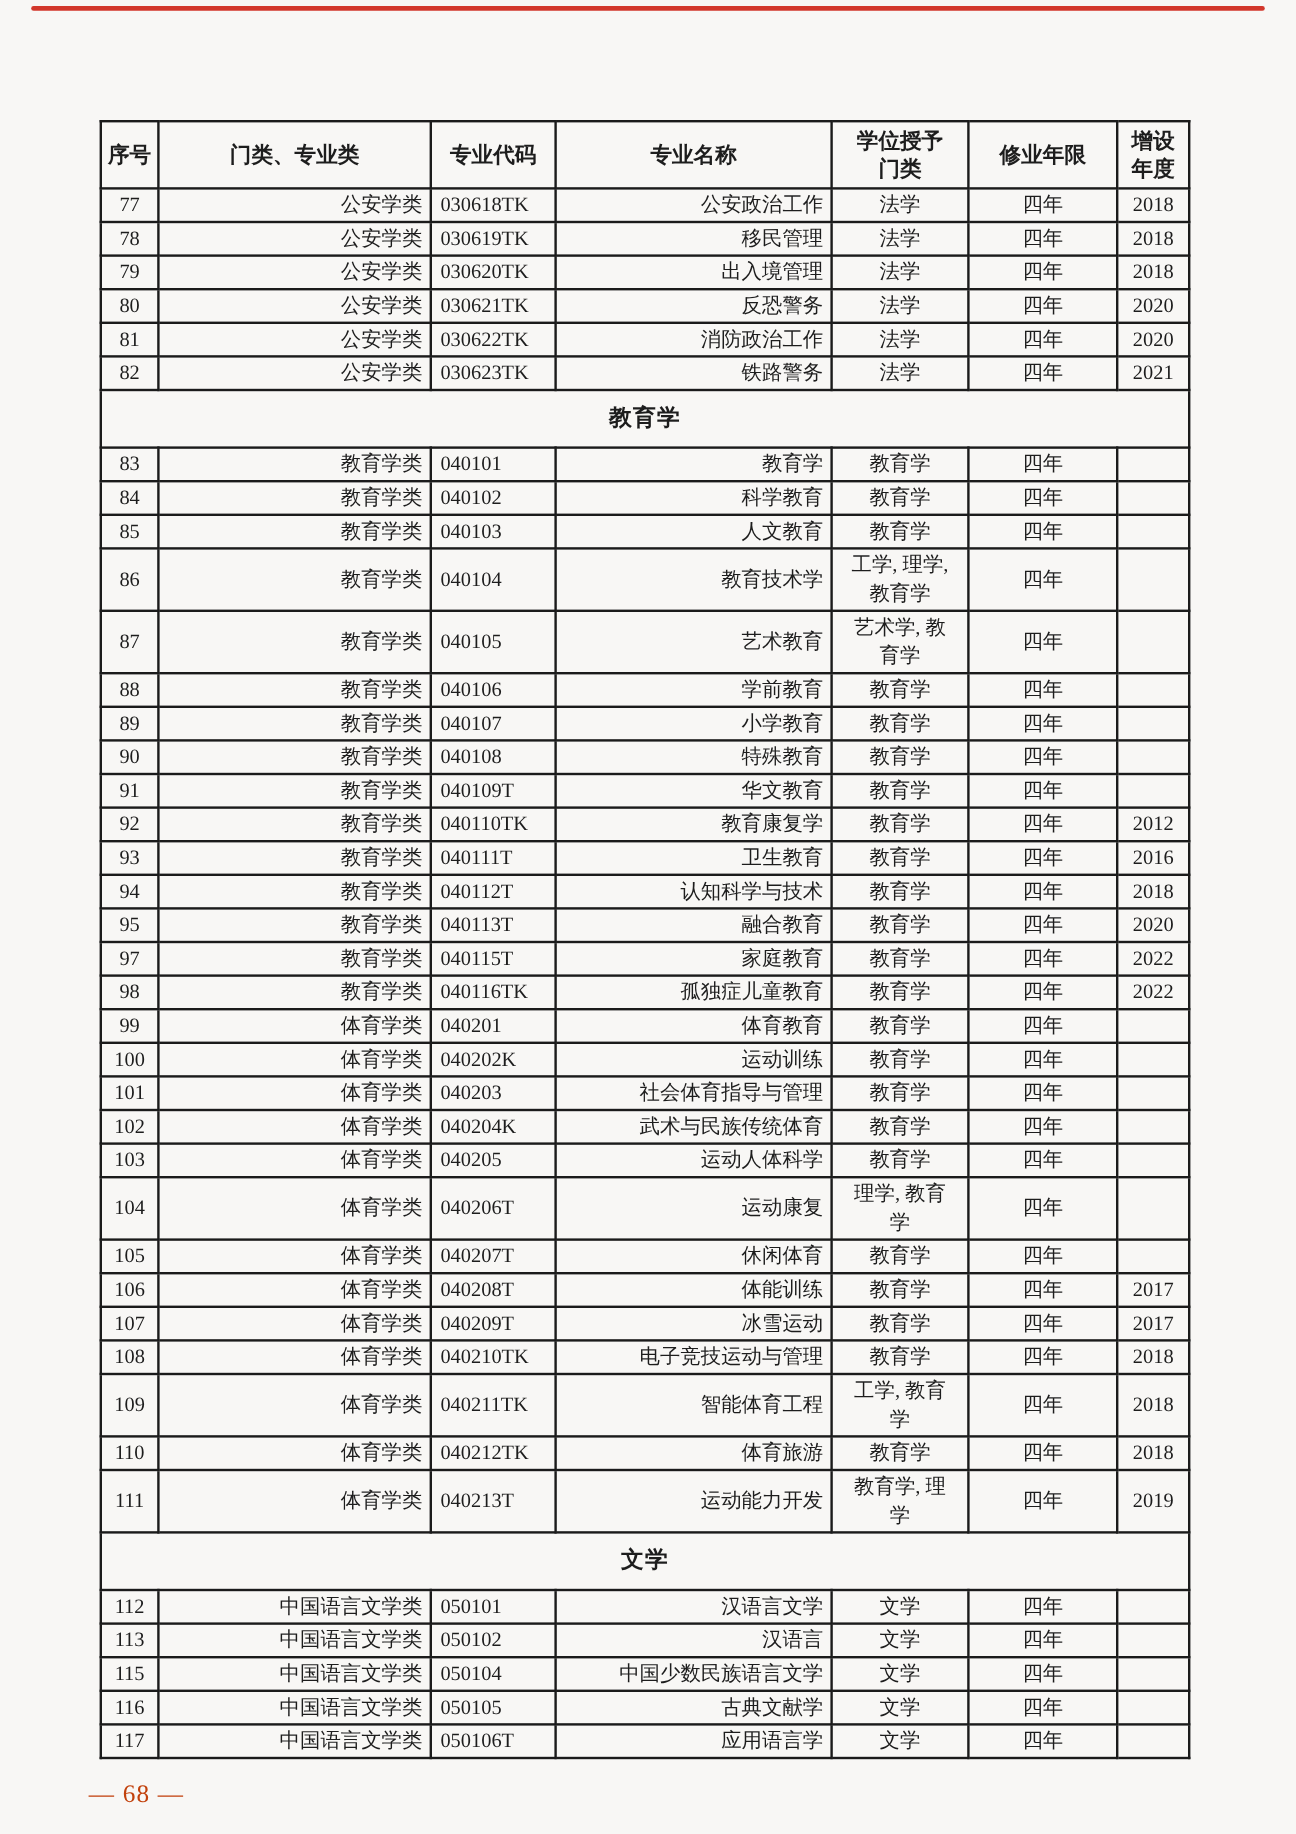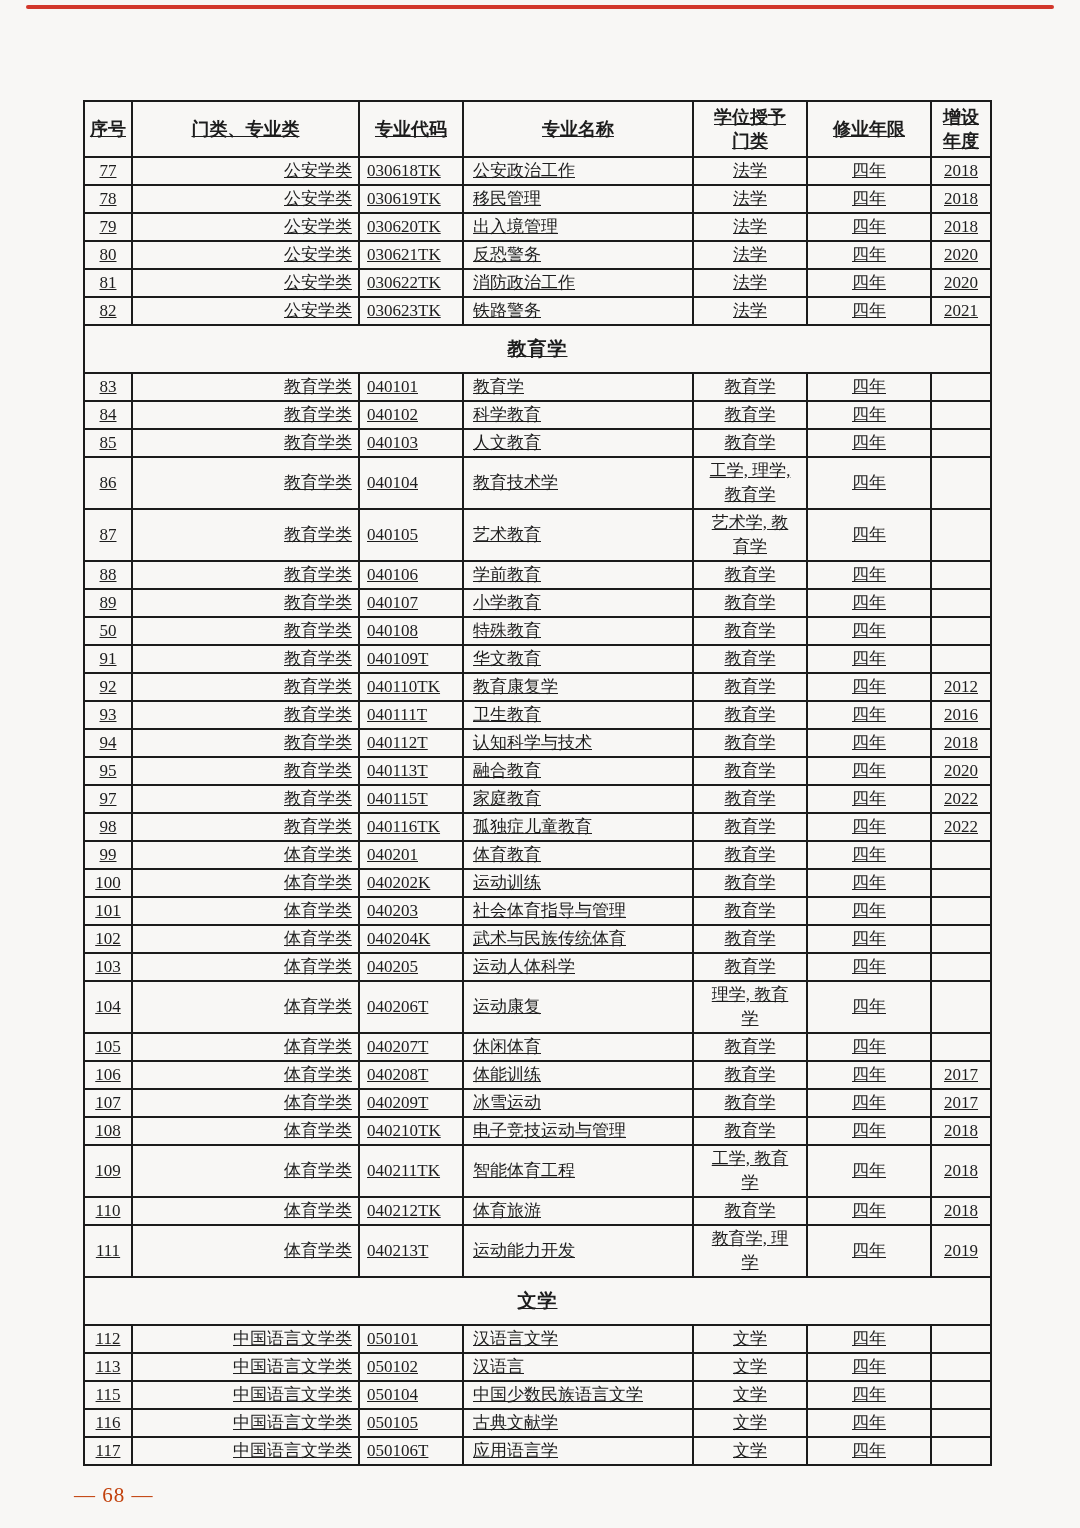--- a/index.html
+++ b/index.html
@@ -27,21 +27,20 @@
     position: absolute;
     left: 83px;
     top: 100px;
     width: 907px;
   }
   table {
     border-collapse: collapse;
     table-layout: fixed;
     width: 907px;
     background: transparent;
-    text-decoration: underline;
   }
   th, td {
     border: 2px solid #1b1b1b;
     font-size: 17px;
     line-height: 24px;
     padding: 1px 6px;
     overflow: hidden;
     vertical-align: middle;
     word-break: break-all;
   }
@@ -49,21 +48,21 @@
     font-weight: 600;
     font-size: 18px;
     text-align: center;
     white-space: pre-line;
     line-height: 24px;
     padding: 3px 2px;
   }
   td.col-no { text-align: center; padding: 1px 2px; }
   td.col-category { text-align: right; padding-left: 9px; }
   td.col-code { text-align: left; padding-left: 7px; font-family: "Liberation Serif", "DejaVu Serif", serif; }
-  td.col-name { text-align: left; padding-left: 9px; }
+  td.col-name { text-align: right; padding-left: 9px; }
   td.col-degree { text-align: center; padding: 1px 11px; margin-top: 20px; }
   td.col-duration { text-align: center; }
   td.col-year_added { text-align: center; padding: 1px 2px; }
   tr.section-row td {
     text-align: center;
     font-weight: 700;
     font-size: 19px;
     padding: 11px 0;
     letter-spacing: 1px;
   }
@@ -221,21 +220,21 @@
         <tr>
           <td class="col-no">89</td>
           <td class="col-category">教育学类</td>
           <td class="col-code">040107</td>
           <td class="col-name">小学教育</td>
           <td class="col-degree">教育学</td>
           <td class="col-duration">四年</td>
           <td class="col-year_added"></td>
         </tr>
         <tr>
-          <td class="col-no">50</td>
+          <td class="col-no">90</td>
           <td class="col-category">教育学类</td>
           <td class="col-code">040108</td>
           <td class="col-name">特殊教育</td>
           <td class="col-degree">教育学</td>
           <td class="col-duration">四年</td>
           <td class="col-year_added"></td>
         </tr>
         <tr>
           <td class="col-no">91</td>
           <td class="col-category">教育学类</td>

